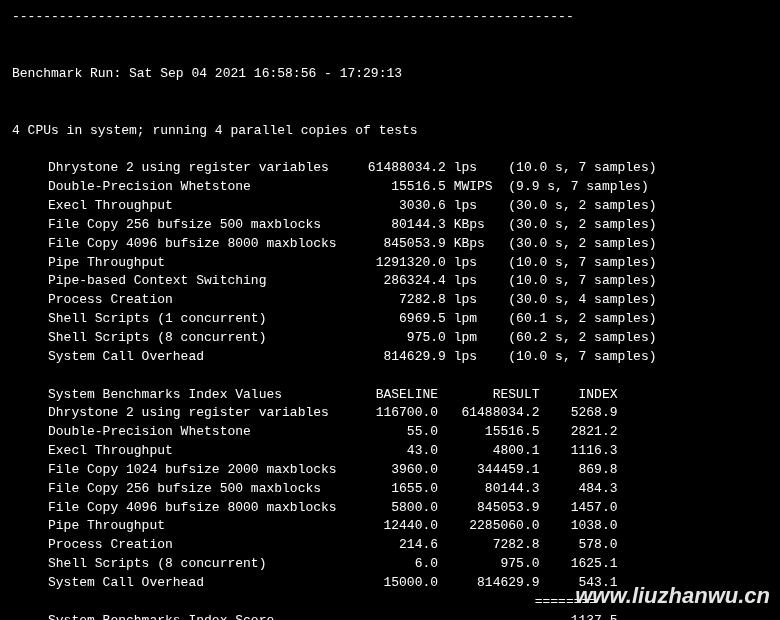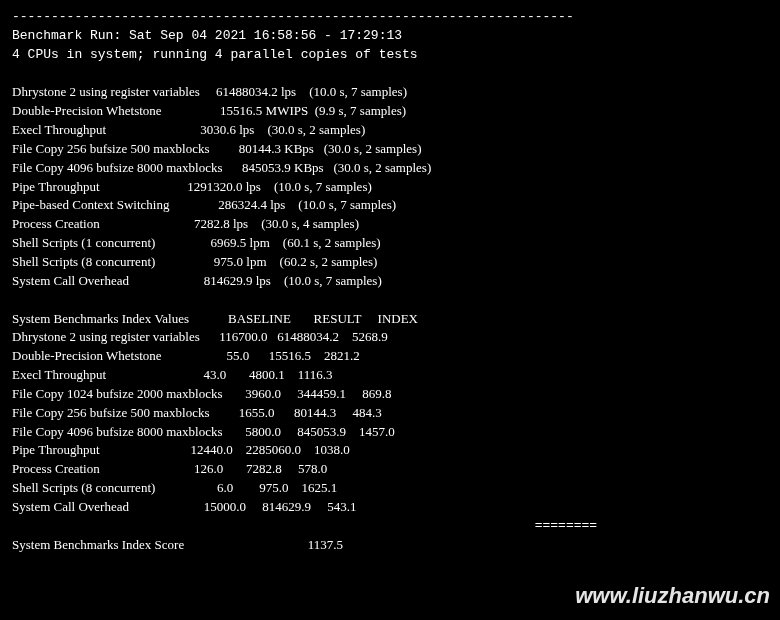--- a/index.html
+++ b/index.html
@@ -18,24 +18,26 @@
       padding: 8px 12px;
       overflow: hidden;
       position: relative;
     }
     .divider {
       white-space: pre;
       letter-spacing: 0;
     }
     .header-line {
       white-space: pre;
+      margin-top: 38px;
     }
     .row {
       white-space: pre;
-      font-family: Liberation Serif, serif;
+      font-family: Liberation Mono, monospace;
+      margin-left: 36px;
     }
     .section-gap {
       height: 1.45em;
     }
     .watermark {
       position: absolute;
       bottom: 8px;
       right: 10px;
       font-family: Arial, sans-serif;
       font-size: 22px;
@@ -74,21 +76,21 @@
 
 <div id="index-header-row" class="row">System Benchmarks Index Values            BASELINE       RESULT     INDEX</div>
 <div id="index-block">
     <div class="row">Dhrystone 2 using register variables      116700.0   61488034.2    5268.9</div>
     <div class="row">Double-Precision Whetstone                    55.0      15516.5    2821.2</div>
     <div class="row">Execl Throughput                              43.0       4800.1    1116.3</div>
     <div class="row">File Copy 1024 bufsize 2000 maxblocks       3960.0     344459.1     869.8</div>
     <div class="row">File Copy 256 bufsize 500 maxblocks         1655.0      80144.3     484.3</div>
     <div class="row">File Copy 4096 bufsize 8000 maxblocks       5800.0     845053.9    1457.0</div>
     <div class="row">Pipe Throughput                            12440.0    2285060.0    1038.0</div>
-    <div class="row">Process Creation                             126.0       7282.8     578.0</div>
+    <div class="row">Process Creation                             214.6       7282.8     578.0</div>
     <div class="row">Shell Scripts (8 concurrent)                   6.0        975.0    1625.1</div>
     <div class="row">System Call Overhead                       15000.0     814629.9     543.1</div>
   </div>
 <div class="eq-line">                                                                   ========</div>
 <div id="score-row" class="row">System Benchmarks Index Score                                      1137.5</div>
 
 <div class="section-gap"></div>
 
 <div class="watermark">www.liuzhanwu.cn</div>
 

